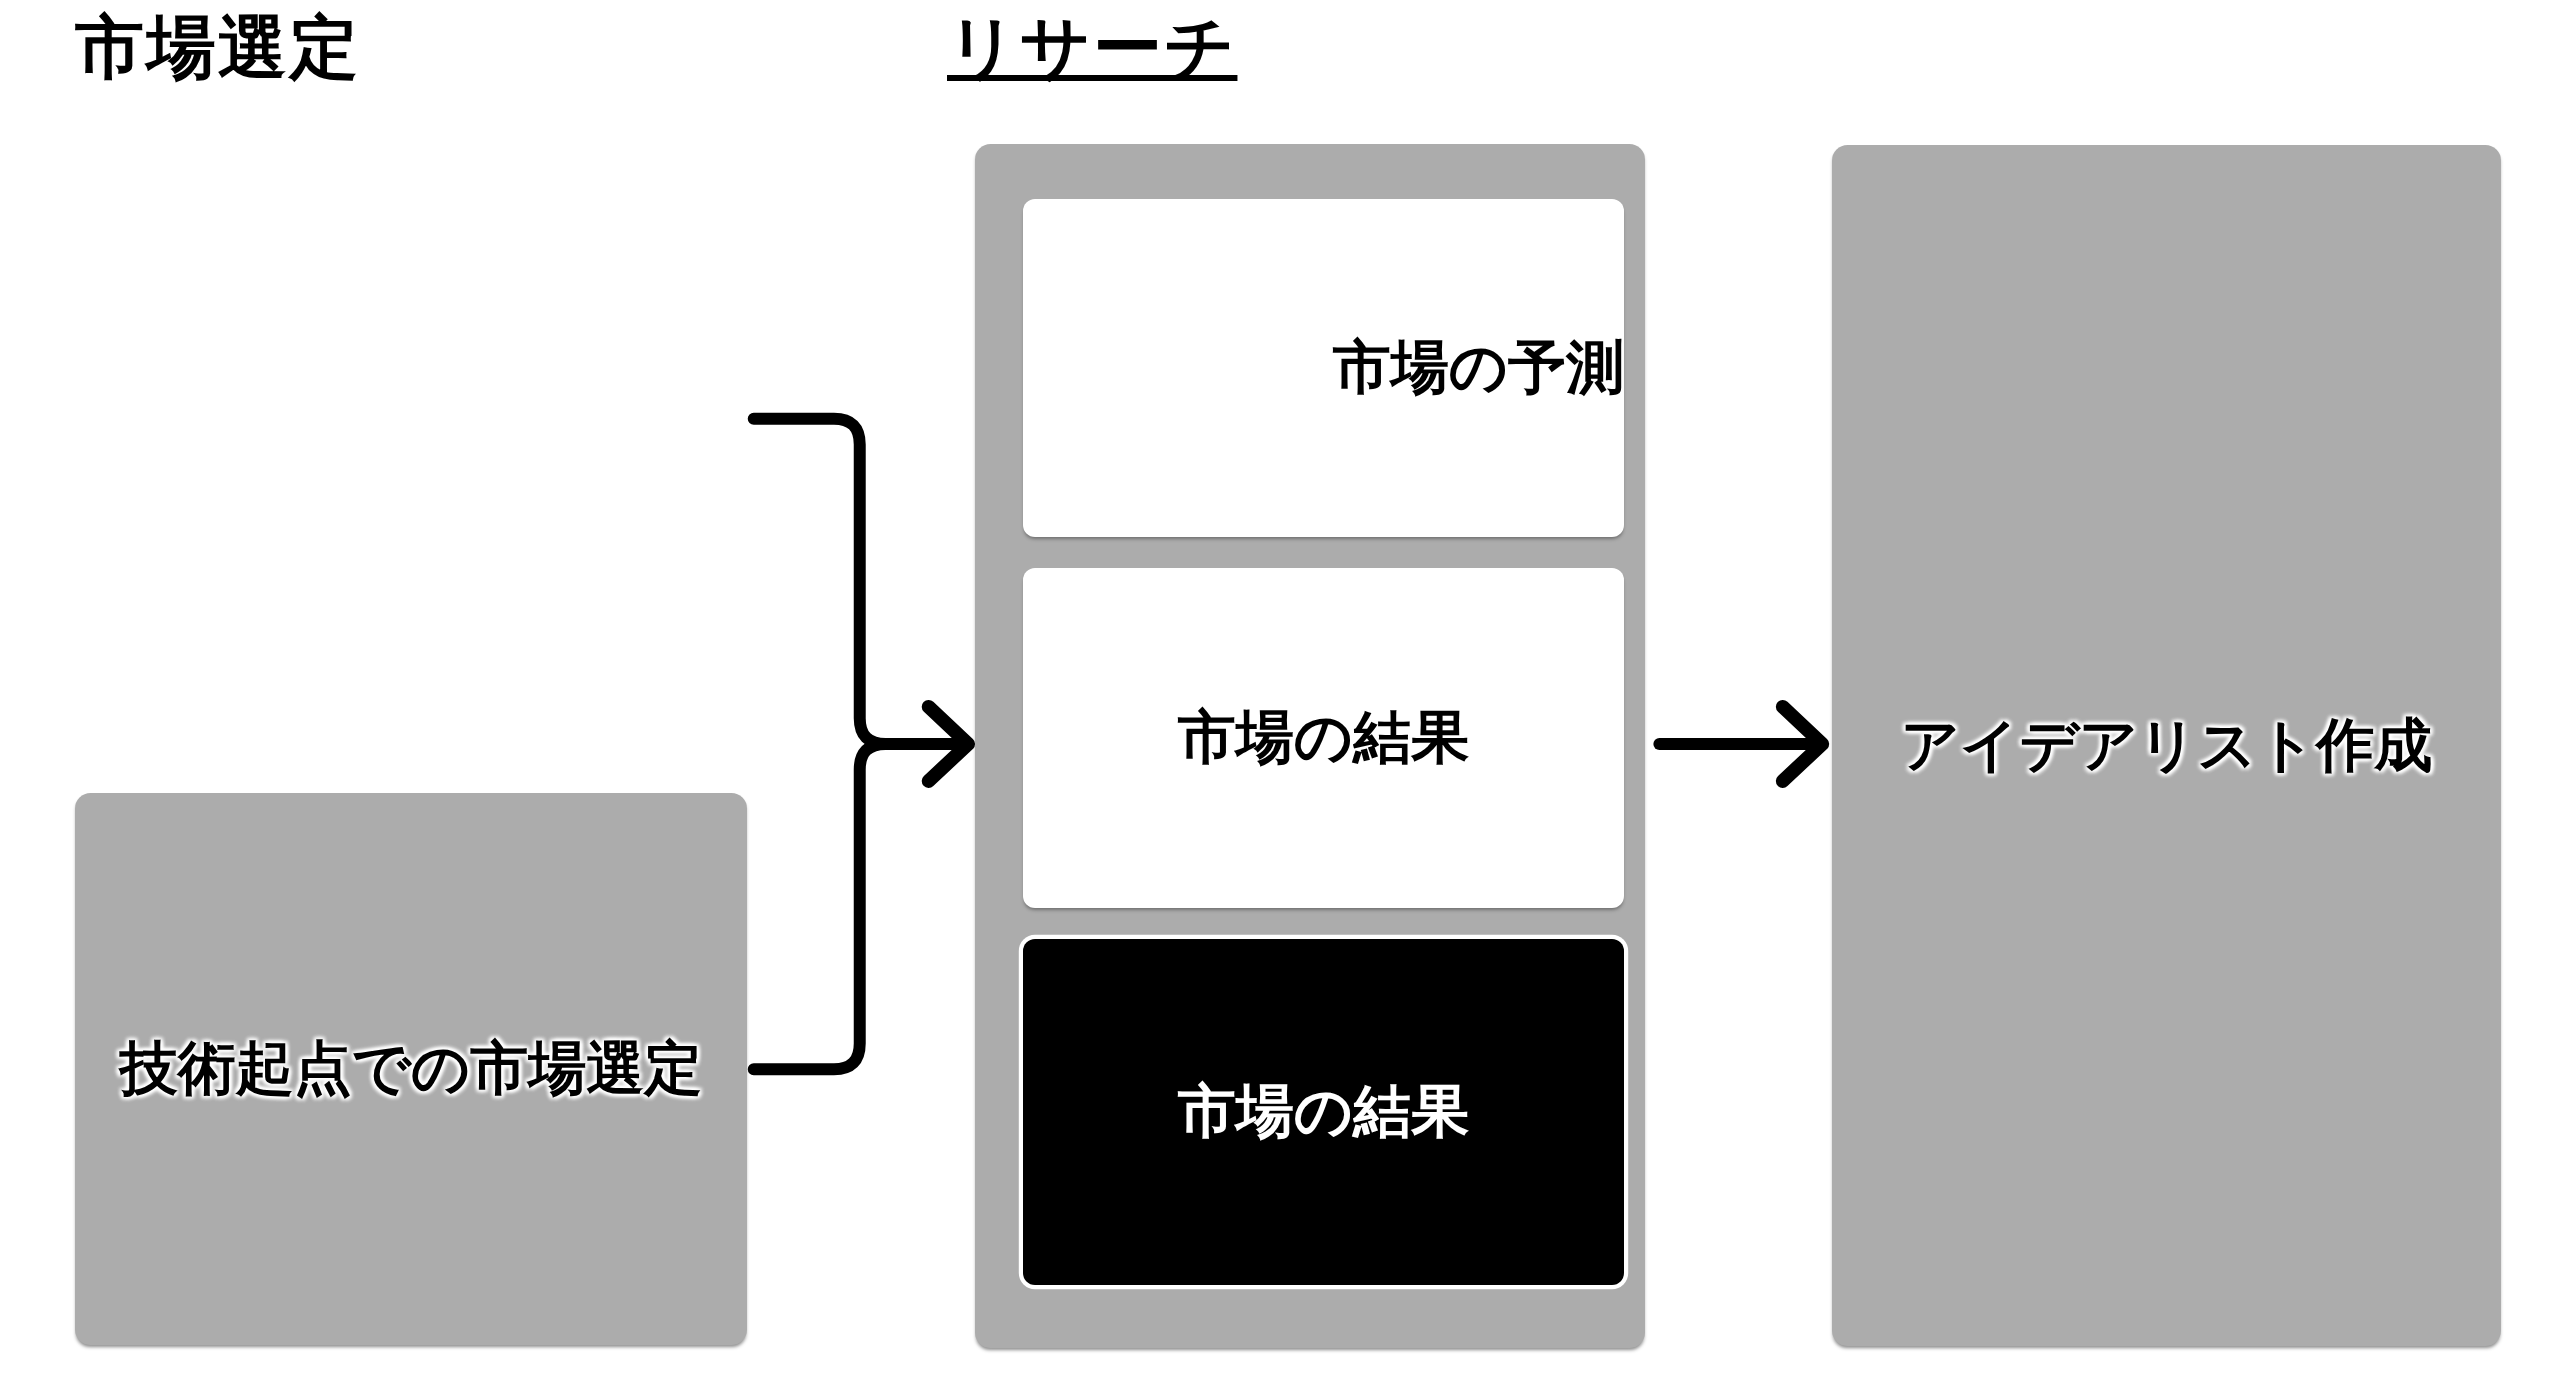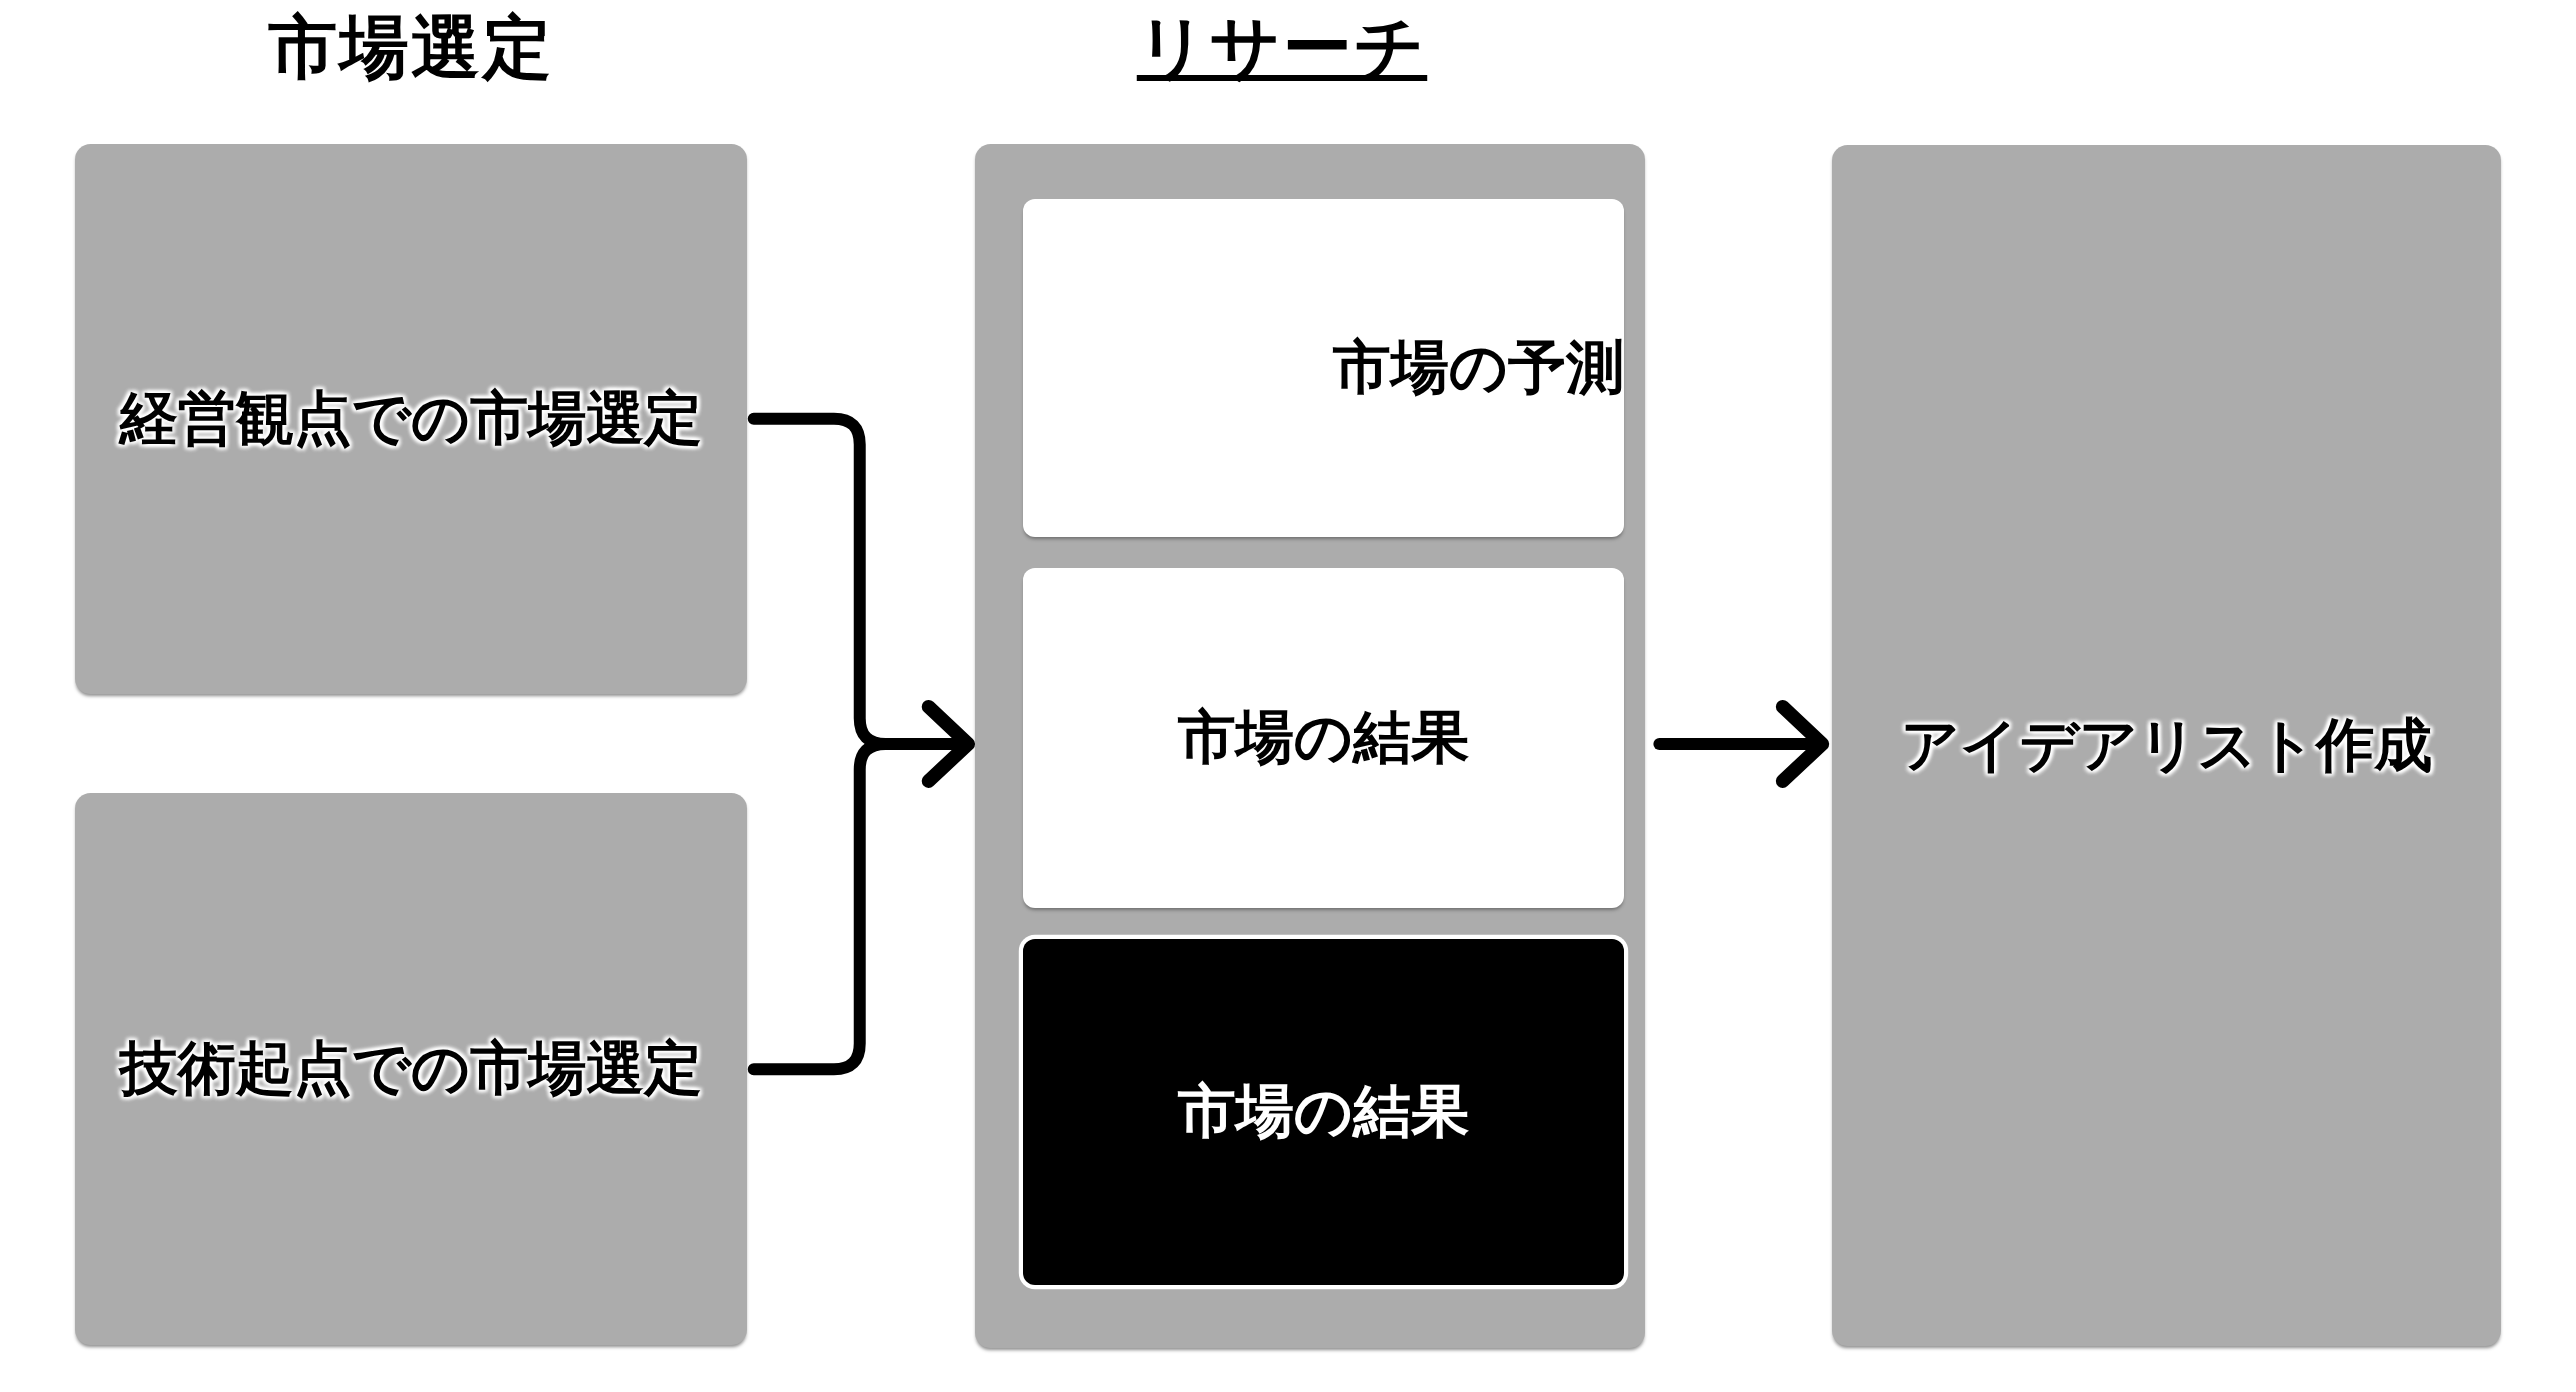--- a/index.html
+++ b/index.html
@@ -7,21 +7,20 @@
     position: relative;
     width: 2576px;
     height: 1392px;
     background: #ffffff;
     overflow: hidden;
     font-family: "DejaVu Sans", "Liberation Sans", sans-serif;
   }
   .col-title {
     position: absolute;
     top: 6px;
-    text-align: center;
     font-size: 69px;
     font-weight: bold;
     color: #000000;
     line-height: 1.2;
     letter-spacing: 2.4px;
     white-space: nowrap;
   }
   .gray-box {
     position: absolute;
     background: #acacac;
@@ -68,23 +67,20 @@
   }
 </style>
 </head>
 <body>
 
 <div id="canvas">
 
   <div class="col-title" style="left:75px; width:672px;">市場選定</div>
   <div class="col-title" style="left:947px; width:670px;text-decoration:underline;">リサーチ</div>
 
-  <div class="gray-box" style="left:75px; top:144px; width:672px; height:550px;">
-    <span class="box-label glow">経営観点での市場選定</span>
-  </div>
   <div class="gray-box" style="left:75px; top:793px; width:672px; height:552px;">
     <span class="box-label glow">技術起点での市場選定</span>
   </div>
 
   <div class="gray-box" style="left:975px; top:144px; width:670px; height:1204px;"></div>
 
   <div class="inner-box white" style="left:1023px; top:199px; width:601px; height:338px;justify-content:flex-end;">
     <span class="box-label">市場の予測</span>
   </div>
   <div class="inner-box white" style="left:1023px; top:568px; width:601px; height:340px;">

